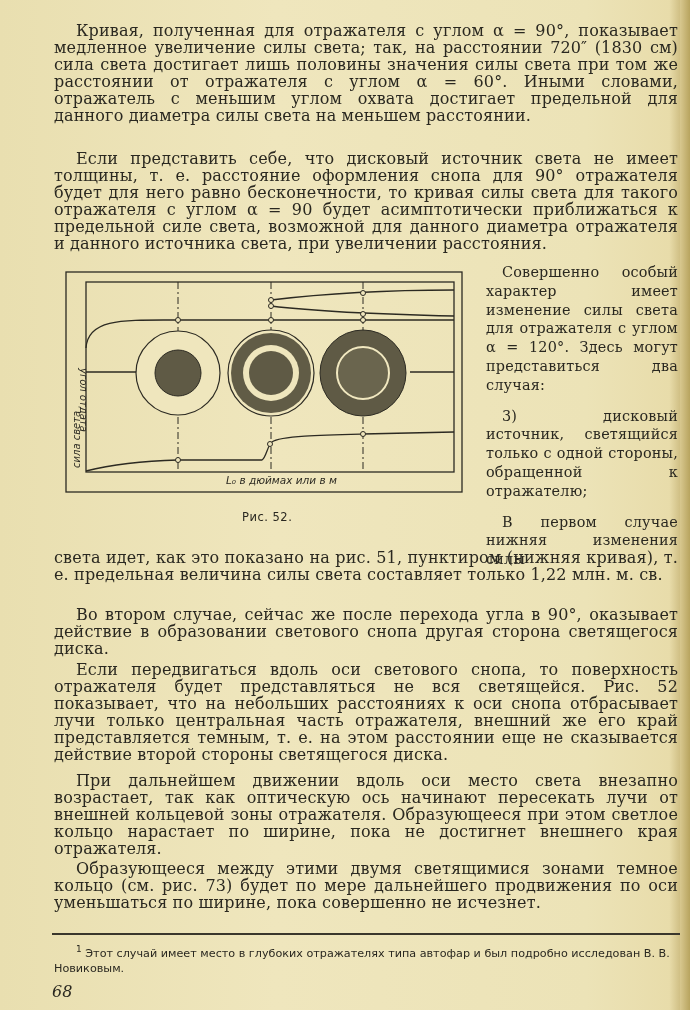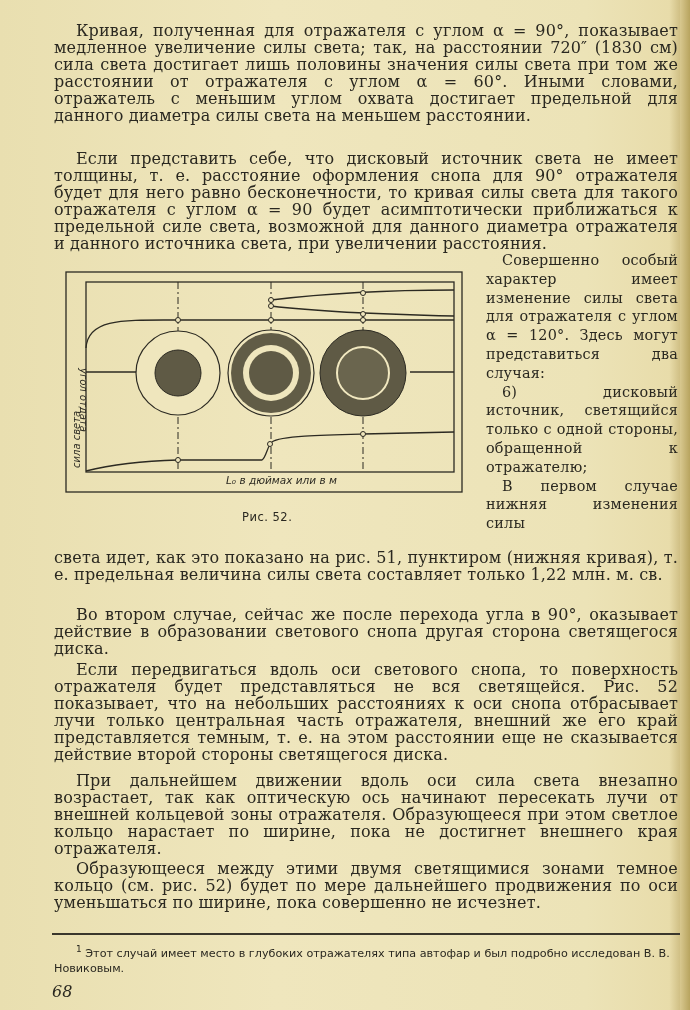--- a/index.html
+++ b/index.html
@@ -19,21 +19,21 @@
     position:absolute; left:54px; width:624px;
     font-size:16px; line-height:17px; letter-spacing:0.15px;
     text-align:justify; text-align-last:left;
   }
   .para.indent { text-indent:22px; }
   .side {
     position:absolute; left:486px; width:192px;
     font-size:14.4px; line-height:18.8px; letter-spacing:0.2px;
     text-align:justify;
   }
-  .side .indent { text-indent:16px; }
+  .side .indent { text-indent:16px;margin-top:12px; }
   .figure { position:absolute; left:64px; top:268px; width:402px; height:230px; }
   .caption {
     position:absolute; left:242px; top:510px; font-size:11.5px;
     font-family:"DejaVu Sans", sans-serif; letter-spacing:0.5px;
   }
   .rule { position:absolute; left:52px; top:933px; width:628px; height:1.5px; background:#3a372c; }
   .footnote {
     position:absolute; left:54px; top:942px; width:620px;
     font-size:11.2px; line-height:15px; font-family:"DejaVu Sans", sans-serif;
     text-indent:22px;
@@ -96,26 +96,26 @@
 
       <text x="0" y="0" transform="translate(16,100) rotate(90)" font-family="DejaVu Sans, sans-serif" font-size="10" font-style="italic" fill="#2c2a22">угол отдата</text>
       <text x="0" y="0" transform="translate(16,200) rotate(-90)" font-family="DejaVu Sans, sans-serif" font-size="10" font-style="italic" fill="#2c2a22">сила света</text>
       <text x="162" y="216" font-family="DejaVu Sans, sans-serif" font-size="10.5" font-style="italic" fill="#2c2a22">L₀ в дюймах или в м</text>
     </svg>
   </div>
   <div class="caption">Рис. 52.</div>
 
   <div class="side" style="top:251px;">
     <div class="indent">Совершенно особый характер имеет изменение силы света для отражателя с углом α = 120°. Здесь могут представиться два случая:</div>
-    <div class="indent">6) дисковый источник, светящийся только с одной стороны, обращенной к отражателю;</div>
+    <div class="indent">3) дисковый источник, светящийся только с одной стороны, обращенной к отражателю;</div>
     <div class="indent">В первом случае нижняя изменения силы</div>
   </div>
 
   <p class="para" style="top:549px;margin:0;">света идет, как это показано на рис. 51, пунктиром (нижняя кривая), т. е. предельная величина силы света составляет только 1,22 млн. м. св.</p>
   <p class="para indent" style="top:606px;margin:0;">Во втором случае, сейчас же после перехода угла в 90°, оказывает действие в образовании светового снопа другая сторона светящегося диска.</p>
   <p class="para indent" style="top:661px;margin:0;">Если передвигаться вдоль оси светового снопа, то поверхность отражателя будет представляться не вся светящейся. Рис. 52 показывает, что на небольших расстояниях к оси снопа отбрасывает лучи только центральная часть отражателя, внешний же его край представляется темным, т. е. на этом расстоянии еще не сказывается действие второй стороны светящегося диска.</p>
-  <p class="para indent" style="top:772px;margin:0;">При дальнейшем движении вдоль оси сила света внезапно возрастает, так как оптическую ось начинают пересекать лучи от внешней кольцевой зоны отражателя. Образующееся при этом светлое кольцо нарастает по ширине, пока не достигнет внешнего края отражателя.</p>
-  <p class="para indent" style="top:860px;margin:0;">Образующееся между этими двумя светящимися зонами темное кольцо (см. рис. 52) будет по мере дальнейшего продвижения по оси уменьшаться по ширине, пока совершенно не исчезнет.</p>
+  <p class="para indent" style="top:772px;margin:0;">При дальнейшем движении вдоль оси место света внезапно возрастает, так как оптическую ось начинают пересекать лучи от внешней кольцевой зоны отражателя. Образующееся при этом светлое кольцо нарастает по ширине, пока не достигнет внешнего края отражателя.</p>
+  <p class="para indent" style="top:860px;margin:0;">Образующееся между этими двумя светящимися зонами темное кольцо (см. рис. 73) будет по мере дальнейшего продвижения по оси уменьшаться по ширине, пока совершенно не исчезнет.</p>
 
   <div class="rule"></div>
   <div class="footnote"><sup>1</sup> <span>Этот случай имеет место в глубоких отражателях типа автофар и был подробно исследован В. В. Новиковым.</span></div>
   <div class="pagenum">68</div>
 </div>
 
 </body></html>

